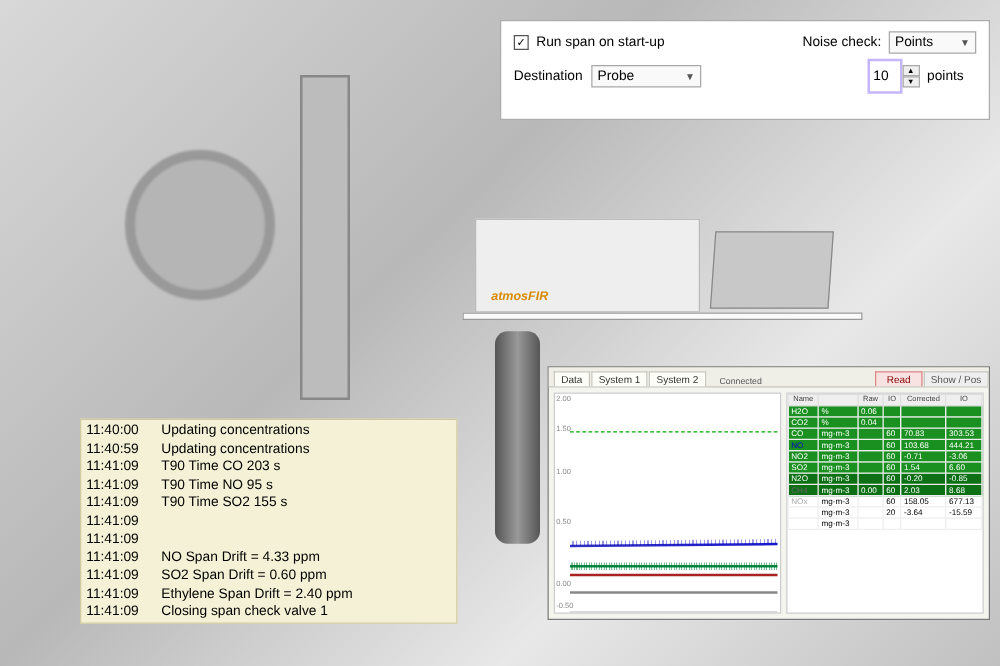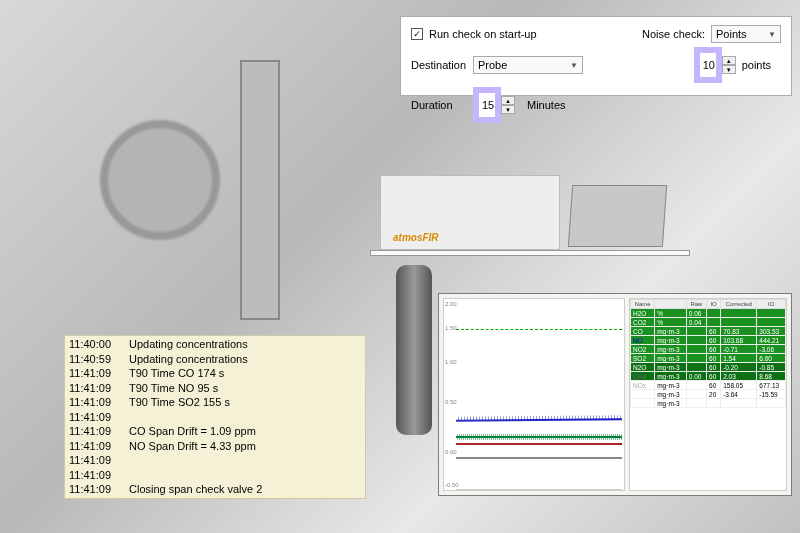--- a/index.html
+++ b/index.html
@@ -29,21 +29,21 @@
     background:#fff;
     border:1px solid #adadad;
     padding:8px 10px;
   }
   .settings-row { display:flex; align-items:center; margin-bottom:4px; gap:6px; }
   .lbl { font-size:11px; color:#000; }
   .chk { width:12px; height:12px; border:1px solid #555; display:inline-flex; align-items:center; justify-content:center; background:#fff; font-size:9px; line-height:1;}
   .sel { border:1px solid #a9a9a9; background:#f9f9f9; height:18px; font-size:11px; padding:0 4px; display:inline-flex; align-items:center; justify-content:space-between; }
   .sel .caret { font-size:8px; color:#555; margin-left:6px; }
   .spin { display:inline-flex; align-items:center; }
-  .spin-val { width:28px; height:18px; border:6px solid #c4b5fd; background:#fff; font-size:11px; padding:12px 3px; display:flex; align-items:center; }
+  .spin-val { width:28px; height:18px; border:2px solid #c4b5fd; background:#fff; font-size:11px; padding:12px 3px; display:flex; align-items:center; }
   .spin-btns { display:flex; flex-direction:column; }
   .spin-btn { width:14px; height:9px; border:1px solid #a9a9a9; background:#efefef; font-size:6px; line-height:1; display:flex; align-items:center; justify-content:center; }
 
   
   .log-panel {
     position:absolute;
     left:64px; top:335px;
     width:302px; height:164px;
     background:#f5f1d6;
     border:1px solid #d0caa0;
@@ -112,109 +112,107 @@
 <div class="bg-pipe1"></div>
 <div class="bg-pipe2"></div>
 <div class="bg-box"></div>
 <div class="bg-laptop"></div>
 <div class="bg-table"></div>
 <div class="bg-cyl"></div>
 
 <div class="settings-panel">
   <div class="settings-row">
     <span class="chk">✓</span>
-    <span class="lbl">Run check on start-up</span>
+    <span class="lbl">Run span on start-up</span>
     <span style="flex:1"></span>
     <span class="lbl">Noise check:</span>
     <span class="sel" style="width:70px">
       <span>Points</span>
       <span class="caret">▼</span>
     </span>
   </div>
   <div class="settings-row">
     <span class="lbl" style="width:56px">Destination</span>
-    <span class="sel" style="width:110px">
+    <span class="sel" style="width:88px">
       <span>Probe</span>
       <span class="caret">▼</span>
     </span>
     <span style="flex:1"></span>
     <span class="spin">
       <span class="spin-val">10</span>
       <span class="spin-btns">
         <span class="spin-btn">▲</span>
         <span class="spin-btn">▼</span>
       </span>
     </span>
     <span class="lbl">points</span>
     <span style="width:4px"></span>
   </div>
-  <div class="settings-row">
-    <span class="lbl" style="width:56px">Duration</span>
-    <span class="spin">
-      <span class="spin-val">15</span>
-      <span class="spin-btns">
-        <span class="spin-btn">▲</span>
-        <span class="spin-btn">▼</span>
-      </span>
-    </span>
-    <span class="lbl" style="margin-left:6px">Minutes</span>
-  </div>
 </div>
 
 <div class="log-panel">
   <div id="log-rows">
       <div class="log-row">
         <span class="log-time">11:40:00</span>
         <span>Updating concentrations</span>
       </div>
       <div class="log-row">
         <span class="log-time">11:40:59</span>
         <span>Updating concentrations</span>
       </div>
       <div class="log-row">
         <span class="log-time">11:41:09</span>
-        <span>T90 Time CO 174 s</span>
+        <span>T90 Time CO 203 s</span>
       </div>
       <div class="log-row">
         <span class="log-time">11:41:09</span>
         <span>T90 Time NO 95 s</span>
       </div>
       <div class="log-row">
         <span class="log-time">11:41:09</span>
         <span>T90 Time SO2 155 s</span>
       </div>
       <div class="log-row">
         <span class="log-time">11:41:09</span>
       </div>
       <div class="log-row">
         <span class="log-time">11:41:09</span>
-        <span>CO Span Drift = 1.09 ppm</span>
       </div>
       <div class="log-row">
         <span class="log-time">11:41:09</span>
         <span> NO Span Drift = 4.33 ppm</span>
       </div>
       <div class="log-row">
         <span class="log-time">11:41:09</span>
-      </div>
-      <div class="log-row">
-        <span class="log-time">11:41:09</span>
-      </div>
-      <div class="log-row">
-        <span class="log-time">11:41:09</span>
-        <span>Closing span check valve 2</span>
+        <span>SO2 Span Drift = 0.60 ppm</span>
+      </div>
+      <div class="log-row">
+        <span class="log-time">11:41:09</span>
+        <span>Ethylene Span Drift = 2.40 ppm</span>
+      </div>
+      <div class="log-row">
+        <span class="log-time">11:41:09</span>
+        <span>Closing span check valve 1</span>
       </div>
       <div class="log-row">
         <span class="log-time">11:41:09</span>
         <span>Span check stopped</span>
       </div>
     </div>
 </div>
 
 <div class="chart-window">
+  <div class="chart-tabs">
+    <span class="chart-tab">Data</span>
+    <span class="chart-tab">System 1</span>
+    <span class="chart-tab">System 2</span>
+    <span class="lbl" style="margin-left:10px;font-size:7px;color:#555">Connected</span>
+    <span class="chart-tab read">Read</span>
+    <span class="chart-tab small">Show / Pos</span>
+  </div>
   <div class="chart-body">
     <div class="plot-area">
       <span class="plot-ylabel" style="top:2px">2.00</span>
       <span class="plot-ylabel" style="top:26px">1.50</span>
       <span class="plot-ylabel" style="top:60px">1.00</span>
       <span class="plot-ylabel" style="top:100px">0.50</span>
       <span class="plot-ylabel" style="top:150px">0.00</span>
       <span class="plot-ylabel" style="bottom:2px">-0.50</span>
       <div class="plot-dash"></div>
       <div class="plot-line blue"></div>

